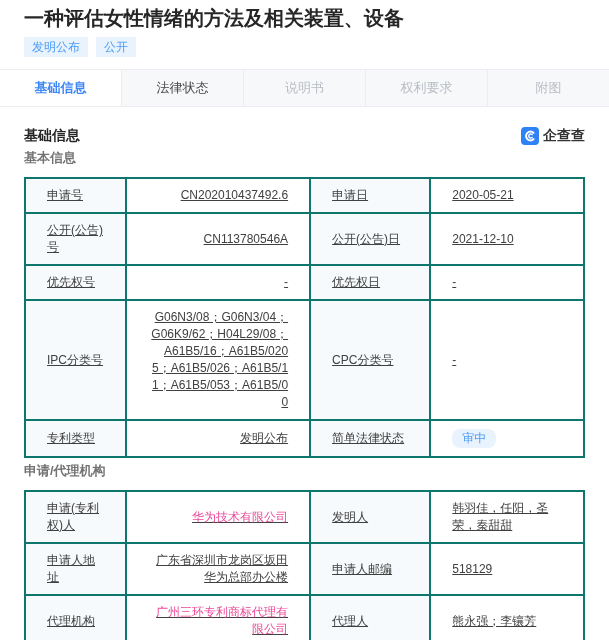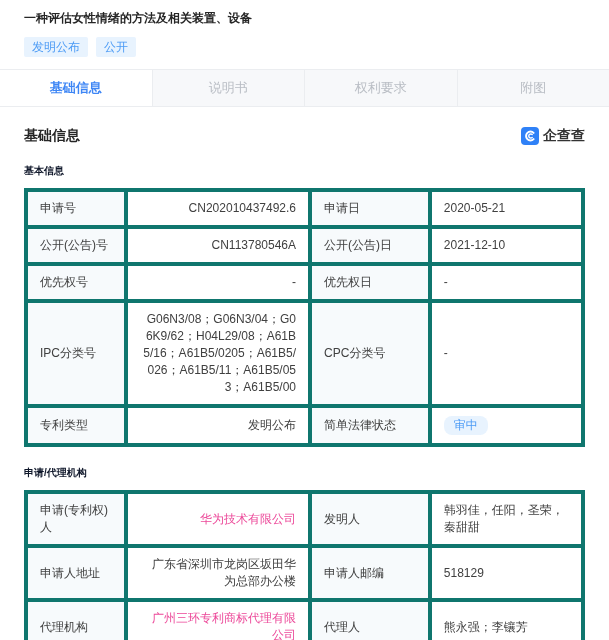--- a/index.html
+++ b/index.html
@@ -3,21 +3,21 @@
 <meta charset="utf-8">
 <style>
   * { box-sizing: border-box; }
   html,body { margin:0; padding:0; }
   body {
     width:609px; height:640px; overflow:hidden;
     background:#ffffff; color:#404040;
     font-family:"Liberation Sans", sans-serif;
   }
   .top { padding:8px 24px 0 24px; }
-  .title { font-size:12px; line-height:20px; font-weight:bold; color:#262626; margin:0 0 9px 0; }
+  .title { font-size:20px; line-height:20px; font-weight:bold; color:#262626; margin:0 0 9px 0; }
   .badges { display:flex; gap:8px; margin-bottom:12px; }
   .badge {
     background:#e8f3fe; color:#4c9bf5; font-size:12px; line-height:14px;
     padding:3px 8px; border-radius:2px;
   }
   .tabbar {
     display:flex; height:38px; background:#f7f8fa;
     border-top:1px solid #ebedf0; border-bottom:1px solid #ebedf0;
   }
   .tab {
@@ -25,28 +25,28 @@
     font-size:13px; color:#454545; border-right:1px solid #ebedf0; cursor:pointer;
   }
   .tab:last-child { border-right:none; }
   .tab.active { background:#ffffff; color:#3e86f5; font-weight:bold; }
   .tab.disabled { color:#b9bdc4; }
   .content { padding:0 24px; }
   .sec-head { display:flex; justify-content:space-between; align-items:center; margin-top:20px; }
   .sec-title { font-size:14px; font-weight:bold; color:#262626; }
   .brand { display:flex; align-items:flex-start; gap:4px; }
   .brand-text { font-size:14px; font-weight:bold; color:#333333; }
-  .sub-title { font-size:10px; font-weight:bold; color:#0f172a; margin-top:19px; }
+  .sub-title { font-size:13px; font-weight:bold; color:#737373; margin-top:4px; }
   table.info {
     width:100%; border-collapse:collapse; margin-top:10px;
     font-size:12px; table-layout:fixed;
   }
   table.info td {
-    border:4px solid #0f766e; padding:8px 12px; line-height:17px;
-    vertical-align:middle; word-break:break-all; color:#404040;
+    border:2px solid #0f766e; padding:8px 21px; line-height:17px;
+    vertical-align:middle; word-break:break-all; color:#404040;text-decoration:underline;
   }
   td.lbl  { width:18%;   background:#f7fafc; }
   td.val1 { width:33%;   background:#ffffff;text-align:right; }
   td.lbl2 { width:21.5%; background:#f7fafc; }
   td.val2 { width:27.5%; background:#ffffff;margin-top:26px; }
   .link { color:#ec4899; cursor:pointer; }
   .status-badge {
     display:inline-block; background:#e8f3fe; color:#4c9bf5;
     padding:2px 10px; border-radius:8px; font-size:12px; line-height:15px;
   }
@@ -57,20 +57,21 @@
 <div class="top">
   <h1 class="title">一种评估女性情绪的方法及相关装置、设备</h1>
   <div class="badges">
     <span class="badge">发明公布</span>
     <span class="badge">公开</span>
   </div>
 </div>
 
 <div class="tabbar">
   <div class="tab active">基础信息</div>
+  <div class="tab">法律状态</div>
   <div class="tab disabled">说明书</div>
   <div class="tab disabled">权利要求</div>
   <div class="tab disabled">附图</div>
 </div>
 
 <div class="content">
 
   <div class="sec-head">
     <div class="sec-title">基础信息</div>
     <div class="brand">

